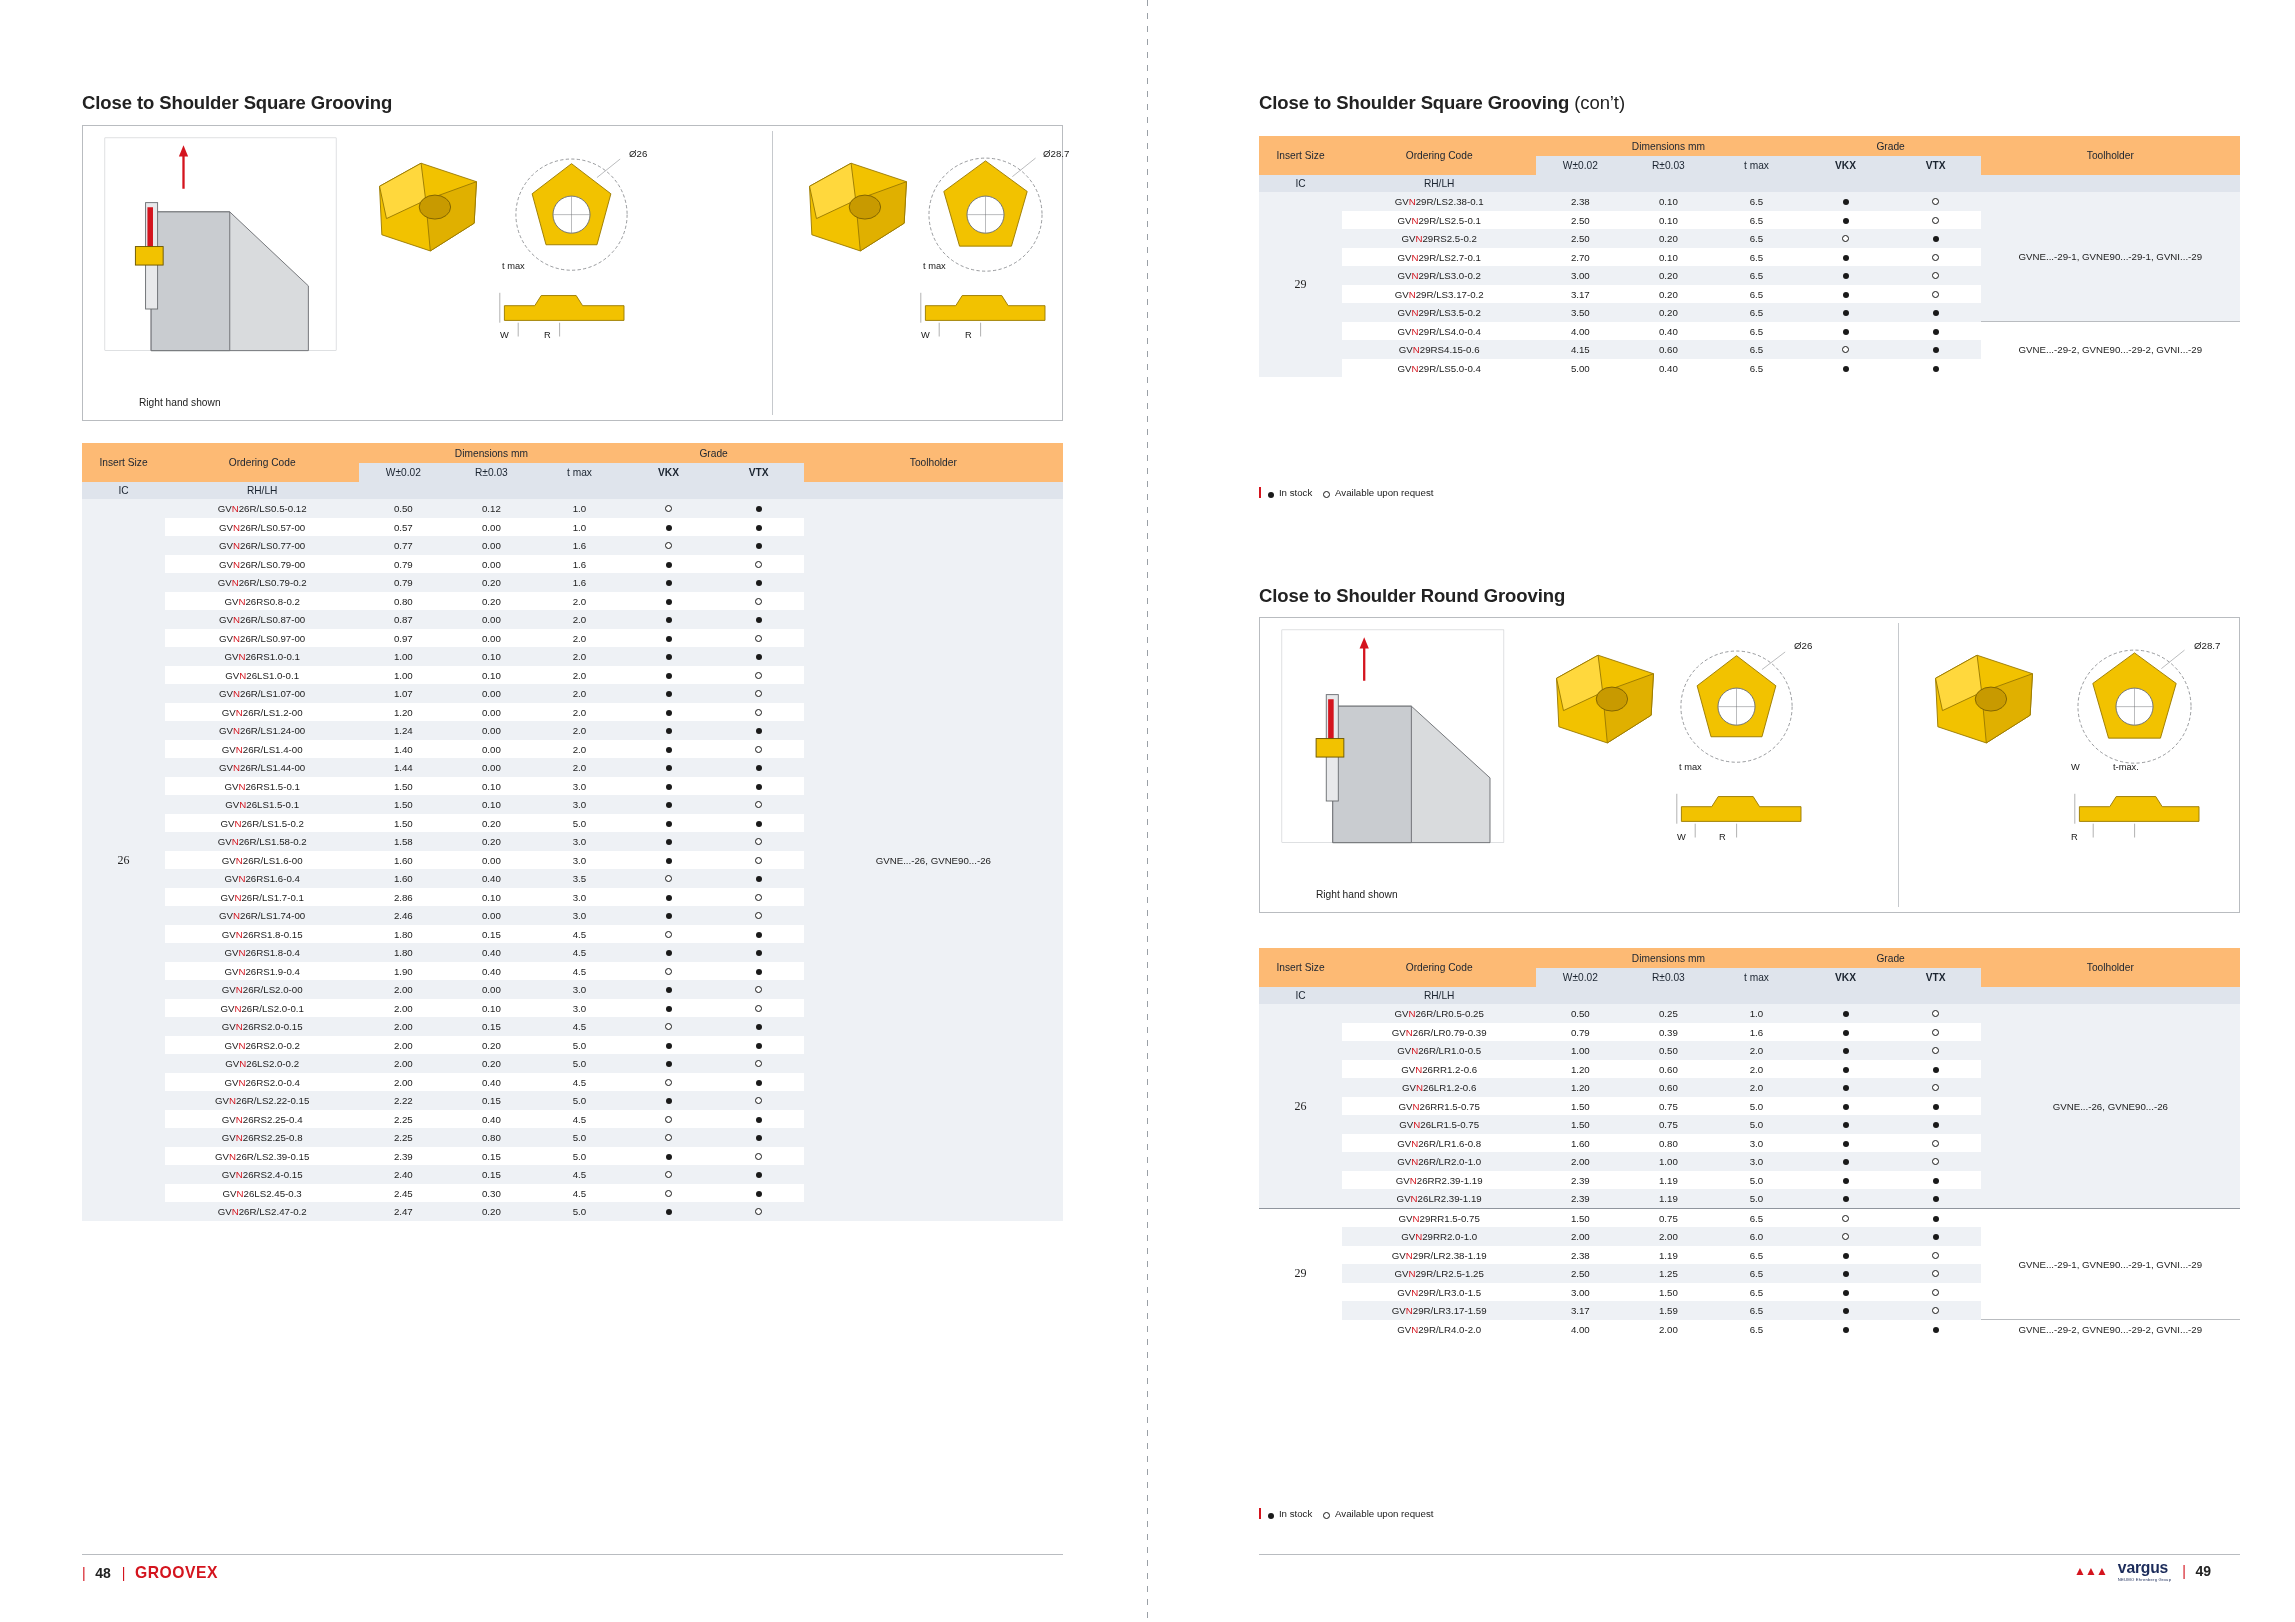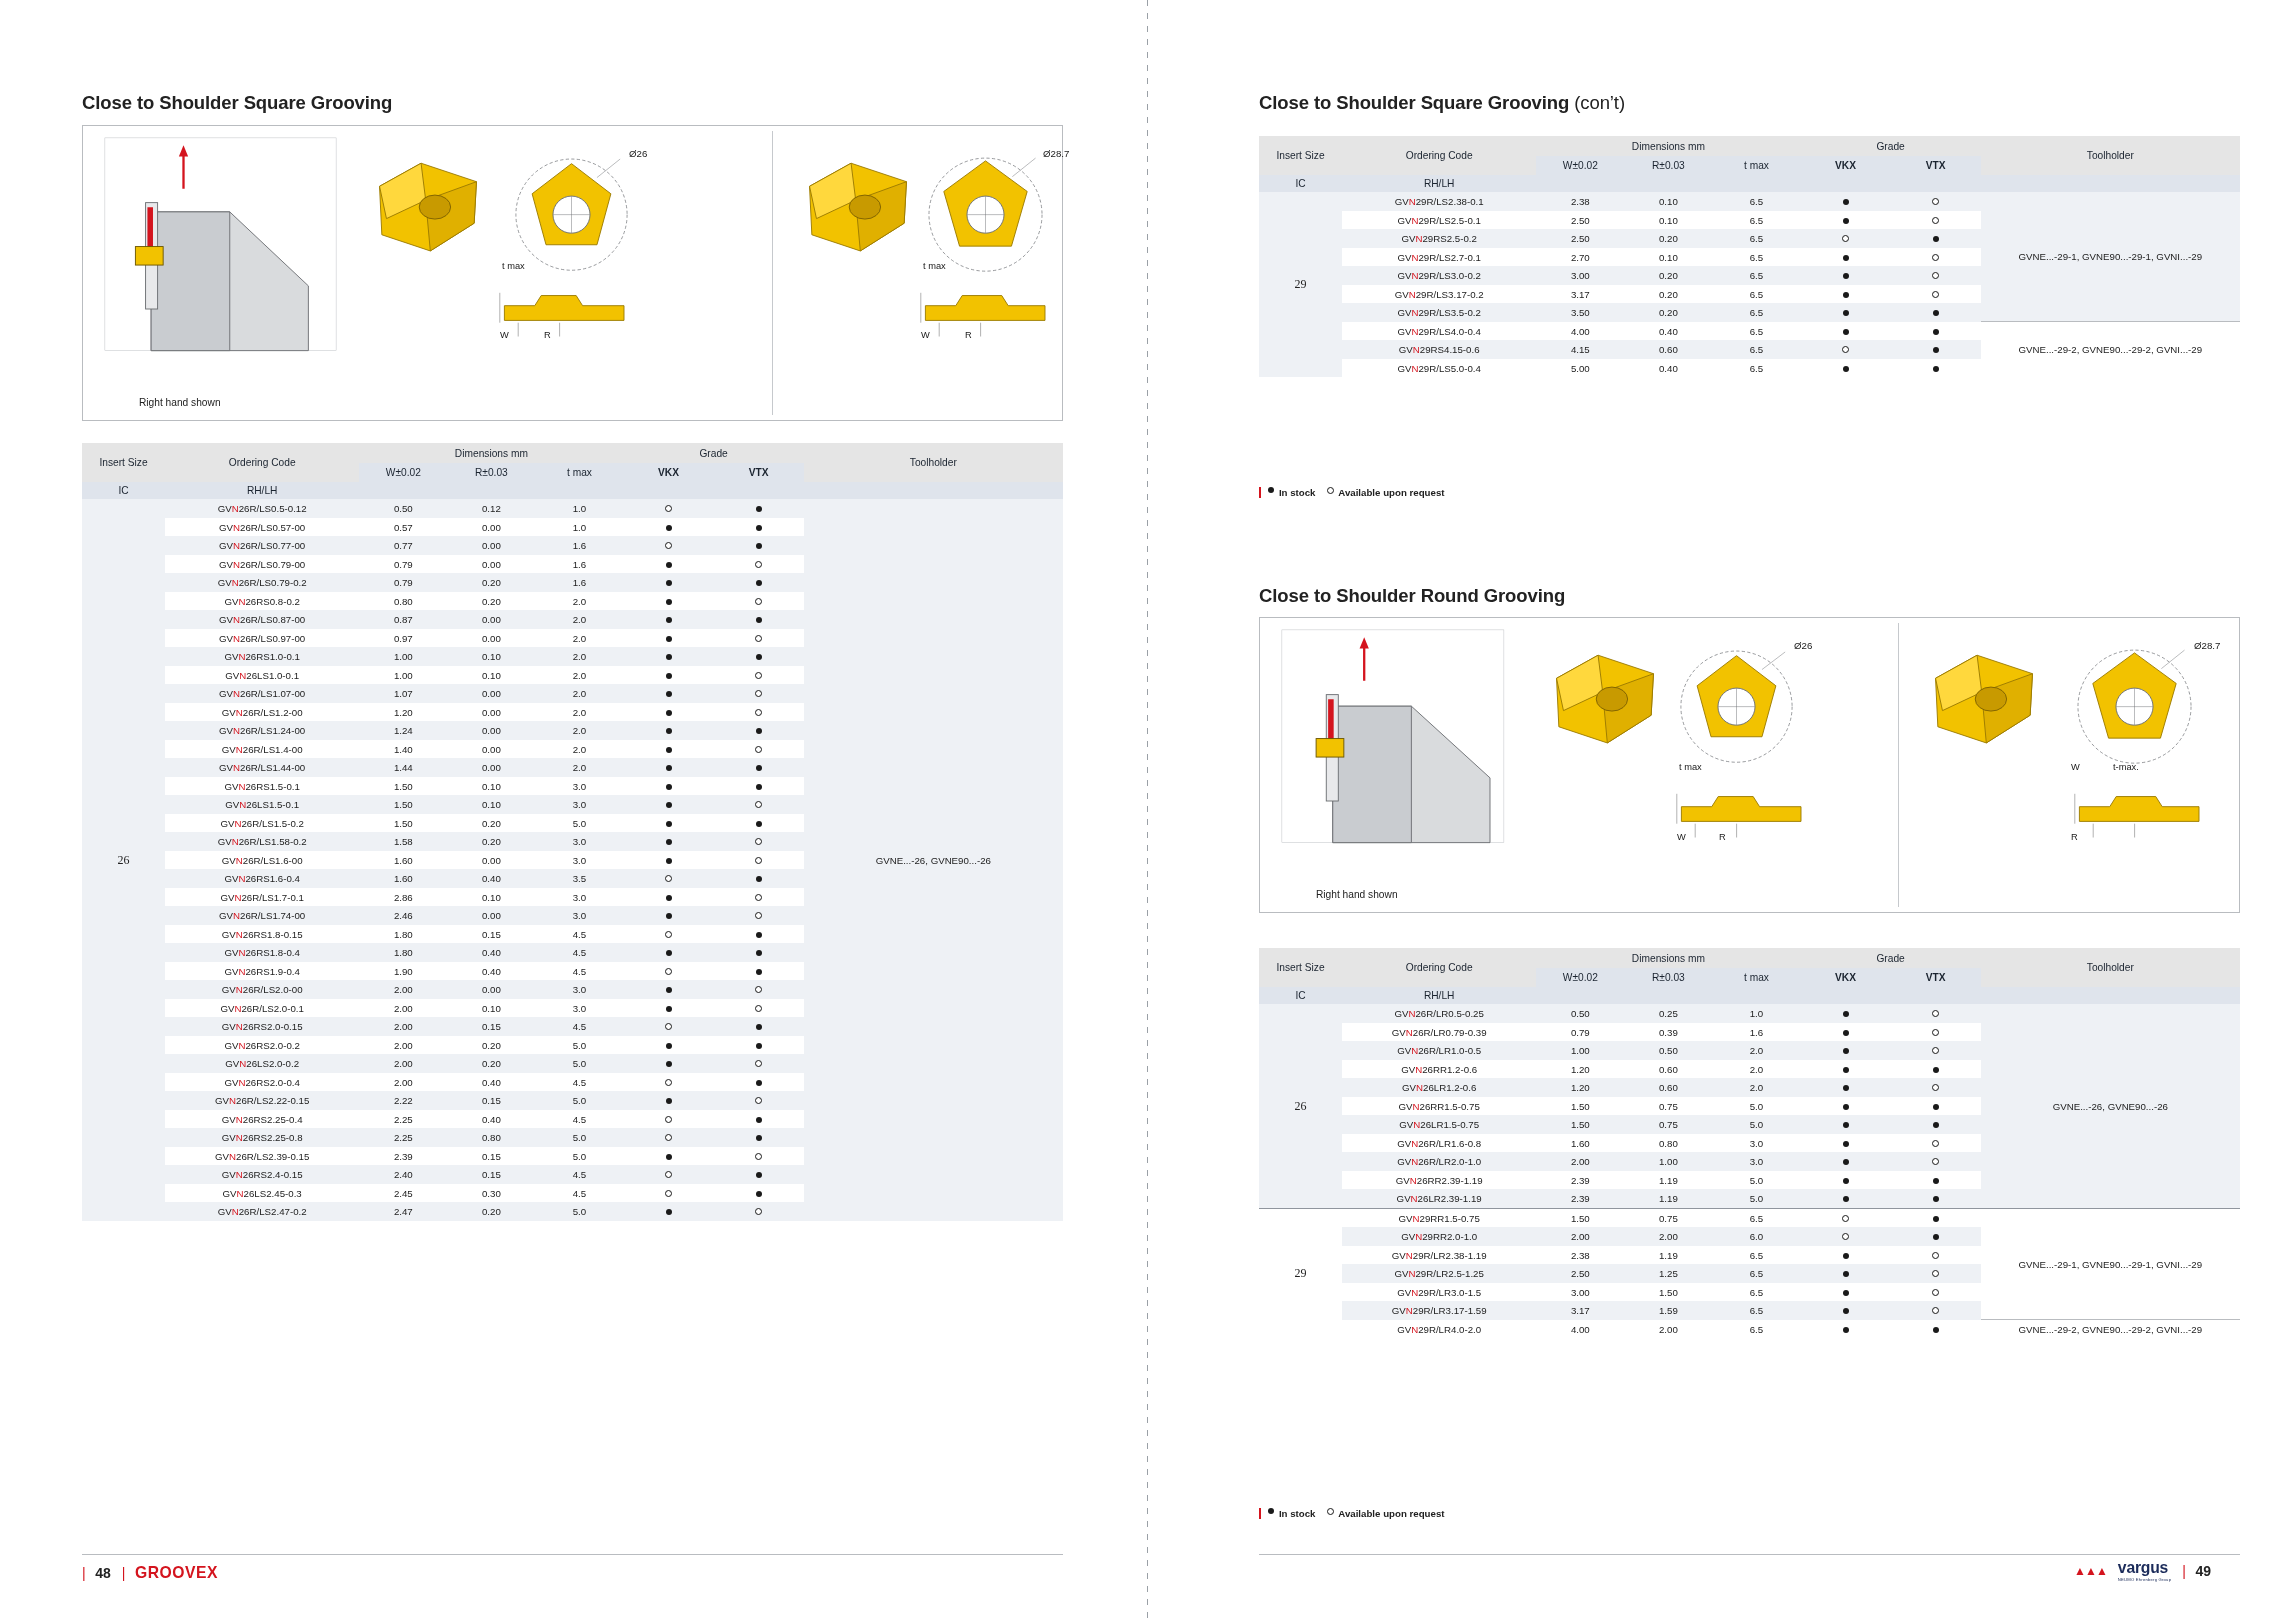--- a/index.html
+++ b/index.html
@@ -32,35 +32,35 @@
   
   table.spec{
     border-collapse:collapse;width:100%;font-size:9.7px;color:#222;
     table-layout:fixed;
   }
   table.spec th,table.spec td{
     padding:0;margin:0;text-align:center;vertical-align:middle;
     font-weight:normal;
   }
   table.spec thead th{
-    background:#e5e5e5;color:#1b2430;font-size:10.2px;height:20.4px;
+    background:#fdba74;color:#1b2430;font-size:10.2px;height:20.4px;
     border:none;
   }
   table.spec thead tr.sub th{
     height:18.5px;background:#dfe4ec;
   }
   table.spec tbody td{height:18.5px;border:none;}
   tr.alt td{background:#eef1f5;}
   tr.plain td{background:#ffffff;}
   td.code{text-align:left;padding-left:14px;}
   td.ic{font-size:12px;font-family:Liberation Serif, serif;}
   .dot-f{display:inline-block;width:6px;height:6px;border-radius:50%;background:#1a1a1a;}
   .dot-o{display:inline-block;width:5.1px;height:5.1px;border-radius:50%;border:0.7px solid #1a1a1a;background:#fff;}
   .gvn-n{color:#d4141e;}
-  .legend{font-size:9.7px;color:#222;display:flex;align-items:flex-start;gap:4.6px;font-weight:bold;}
+  .legend{font-size:9.7px;color:#222;display:flex;align-items:flex-end;gap:4.6px;}
   .legend .bar{display:inline-block;width:1.9px;height:11px;background:#d4141e;margin-right:2.8px;}
   
   .footer-rule{position:absolute;height:0.5px;background:#b9bcc0;}
   .pagenum{font-size:14px;font-weight:bold;color:#222;}
   .brand{font-size:15.7px;font-weight:bold;color:#d4141e;letter-spacing:0.5px;}
   .vargus{font-size:15.7px;font-weight:bold;color:#1b2b5a;letter-spacing:-0.2px;}
   .vargus small{display:block;font-size:4.2px;letter-spacing:0.2px;color:#1b2b5a;font-weight:normal;}
   .redmark{color:#d4141e;font-size:14px;letter-spacing:-1.4px;}
 </style>
 </head>

